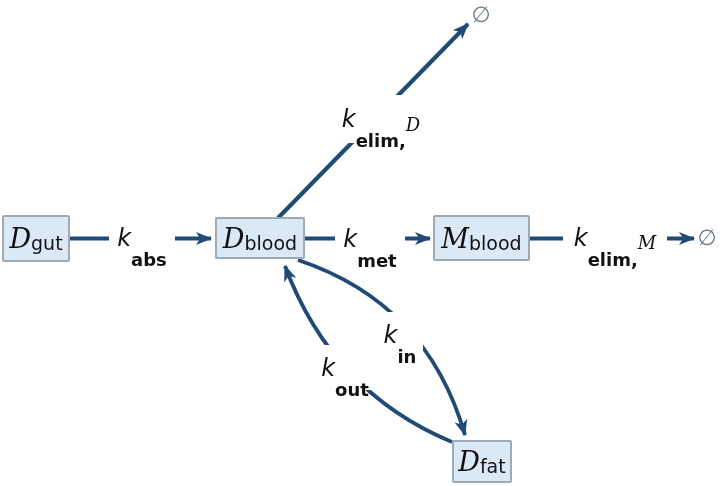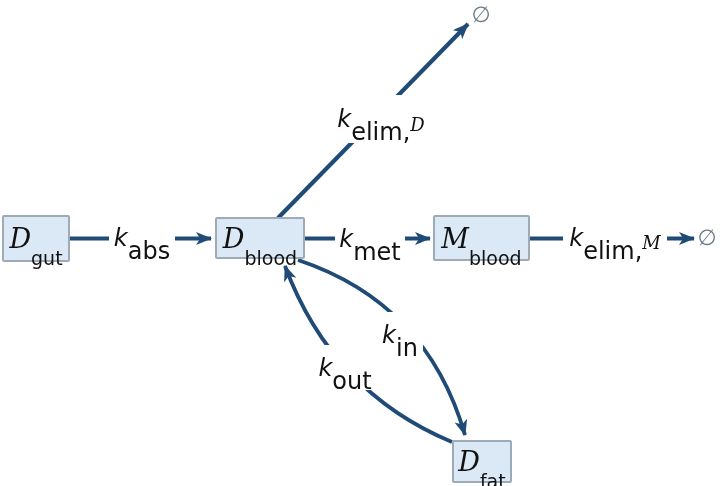--- a/index.html
+++ b/index.html
@@ -28,42 +28,42 @@
   .node .sym{
     font-family:"DejaVu Serif", serif;
     font-style:italic;
     font-size:27px;
     line-height:1;
   }
   .node .sub{
     font-family:"DejaVu Sans", sans-serif;
     font-size:19px;
     line-height:1;
-    position:relative;top:20px;
+    position:relative;top:5px;
   }
 
   .rate{
     position:absolute;
     background:#ffffff;
     display:flex;align-items:center;justify-content:center;
     box-sizing:border-box;
     color:var(--text);
     white-space:nowrap;
   }
   .rate .ksym{
     font-family:"DejaVu Sans", sans-serif;
     font-style:italic;
     font-size:24px;
     line-height:1;
   }
   .rate .sub{
     font-family:"DejaVu Sans", sans-serif;
-    font-size:24px;
+    font-size:18px;
     line-height:1;
-    position:relative;top:13px;
+    position:relative;top:22px;font-weight:bold;
   }
   .rate .subsym{
     font-family:"DejaVu Serif", serif;
     font-style:italic;
     font-size:18px;
     position:relative;top:5px;
   }
 
   .sink{
     position:absolute;

